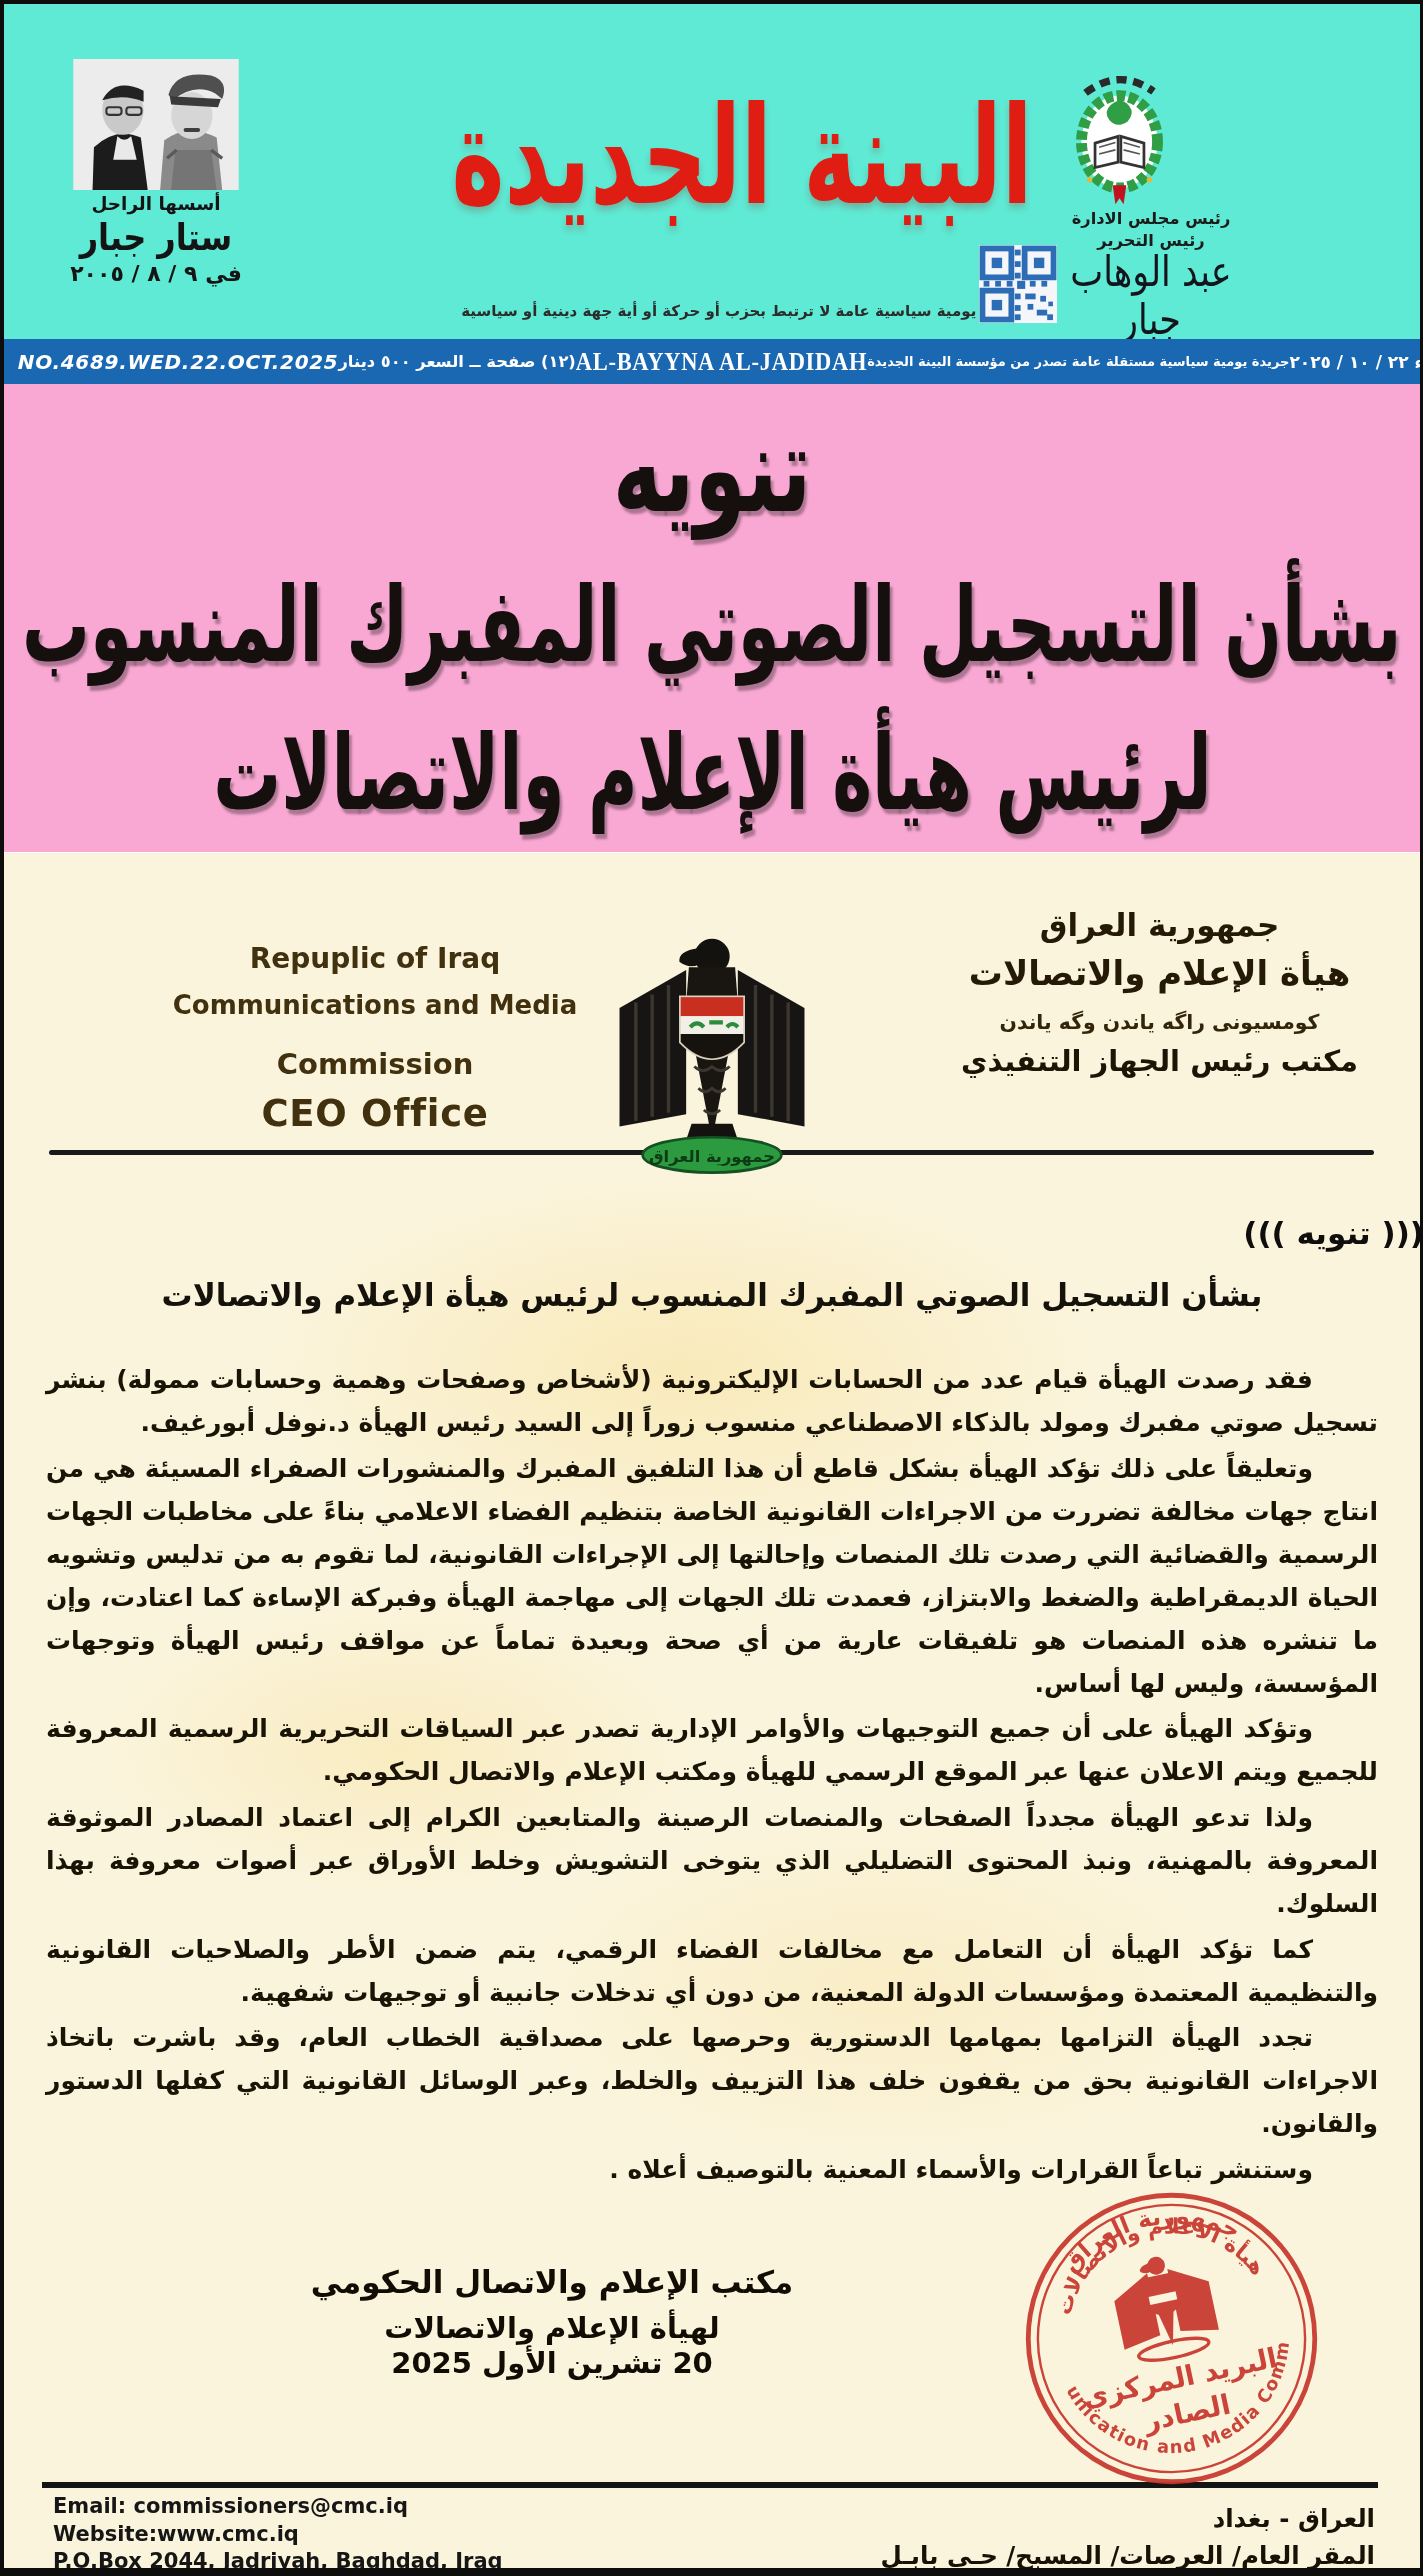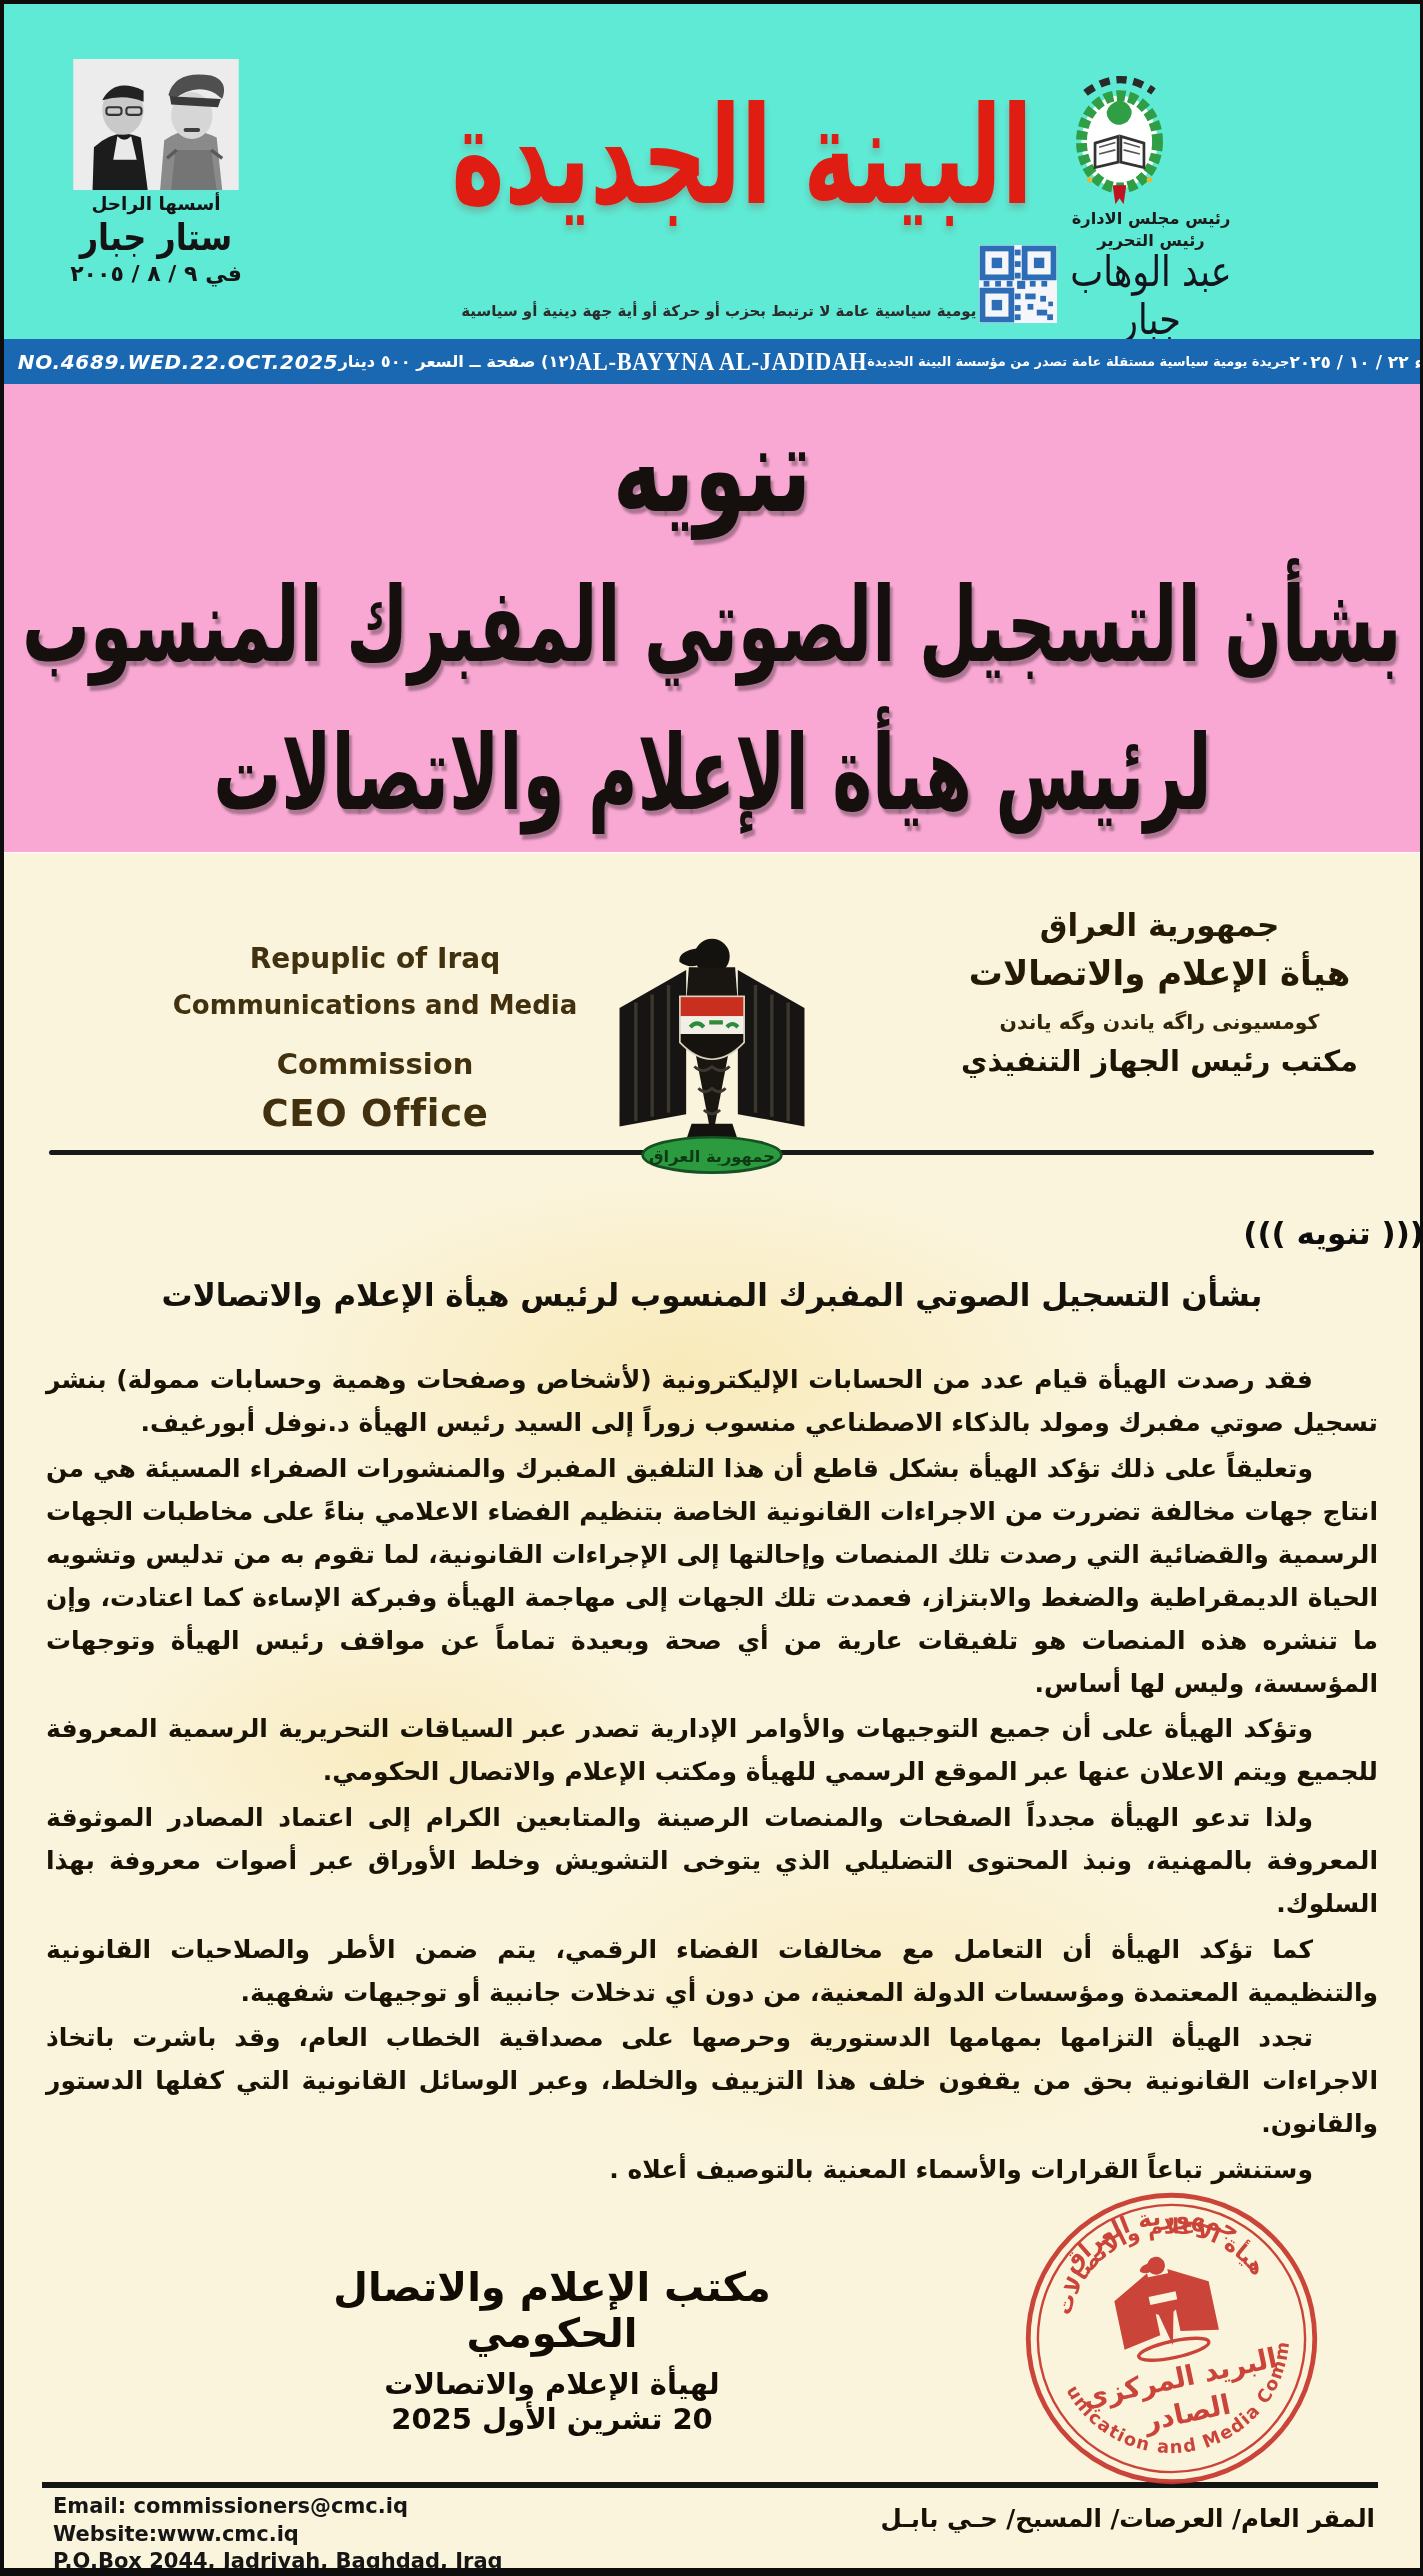--- a/index.html
+++ b/index.html
@@ -74,21 +74,21 @@
   .notice-title{position:absolute;left:0;top:362px;width:100%;font-size:31px;font-weight:bold;
     color:#100e0c;direction:rtl;}
   .subject-line{position:absolute;left:0;top:424px;width:100%;text-align:center;font-size:31px;font-weight:bold;
     color:#15120c;direction:rtl;}
   .letter-body{position:absolute;left:46px;right:46px;top:505px;direction:rtl;text-align:justify;
     font-size:25px;font-weight:bold;color:#1a1407;line-height:1.72;}
   .letter-body p{margin:0 0 2.7px 0;text-indent:65px;}
 
   .signature{position:absolute;left:293px;top:1411px;width:518px;text-align:center;direction:rtl;
     font-weight:bold;color:#120d04;}
-  .signature .sg1{font-size:40px;}
+  .signature .sg1{font-size:31px;}
   .signature .sg2{font-size:29px;margin-top:11px;}
   .signature .sg3{font-size:29px;margin-top:1px;}
 
   .stamp{position:absolute;left:1020px;top:1334px;width:303px;height:303px;transform:rotate(-12deg);opacity:.93;z-index:4;}
 
   .footer-rule{position:absolute;left:42px;top:1629px;width:1336px;height:6.1px;background:#141414;}
   .contact{position:absolute;left:53px;top:1640px;font-size:21px;font-weight:bold;color:#161616;line-height:1.32;}
   .address{position:absolute;right:49px;top:1648px;text-align:right;direction:rtl;font-size:24.5px;font-weight:bold;
     color:#171106;line-height:1.5;}
 </style>
@@ -289,19 +289,20 @@
       <text x="220" y="344" text-anchor="middle" font-size="40" font-weight="bold" fill="#c8372d">الصادر</text>
     </svg>
 
     <div class="footer-rule"></div>
     <div class="contact">
       <div>Email: commissioners@cmc.iq</div>
       <div>Website:www.cmc.iq</div>
       <div>P.O.Box 2044, Jadriyah, Baghdad, Iraq</div>
     </div>
     <div class="address">
+      <div>العراق - بغداد</div>
       <div>المقر العام/ العرصات/ المسبح/ حـي بابـل</div>
     </div>
   </section>
 
   <div class="frame"></div>
 </div>
 
 
 </body></html>

